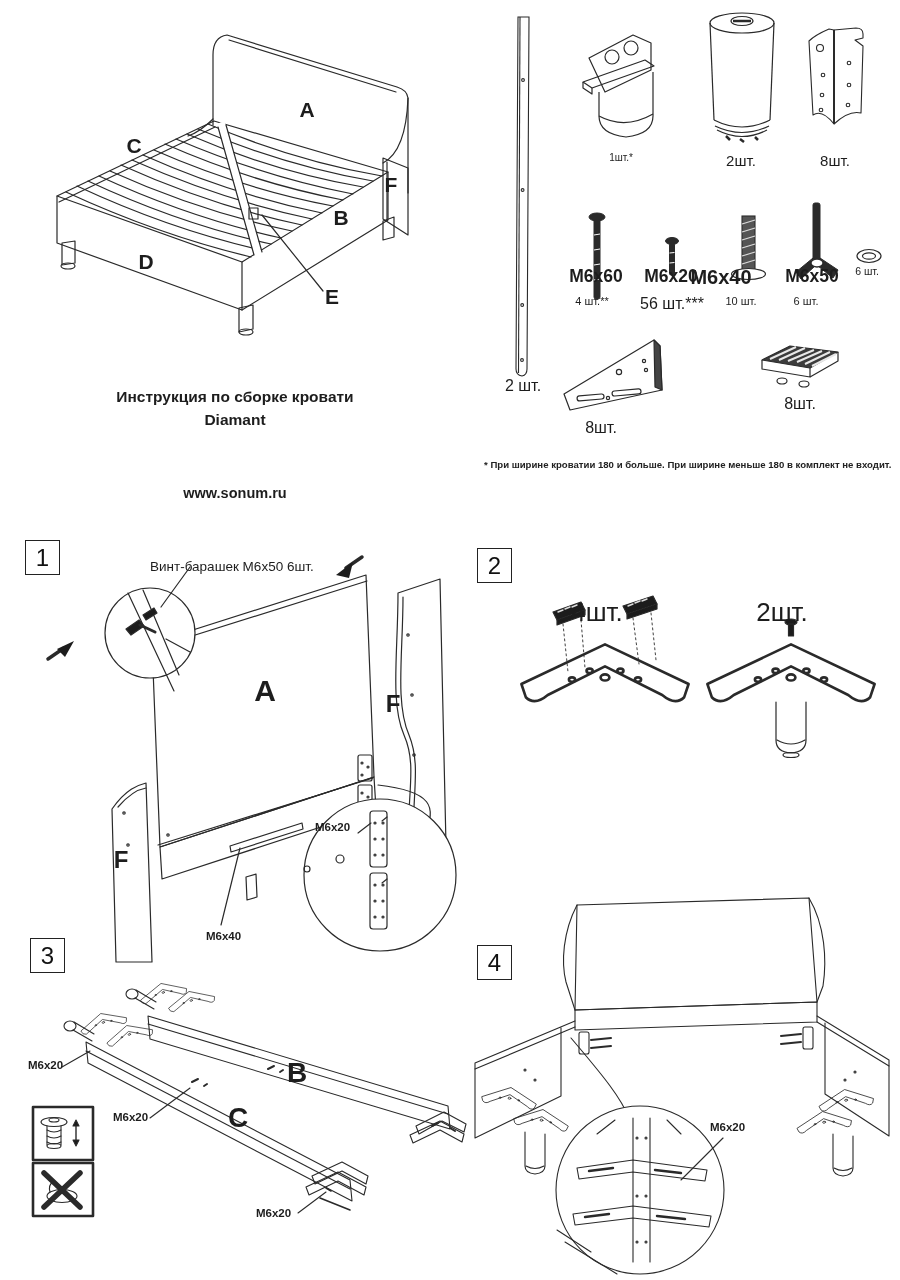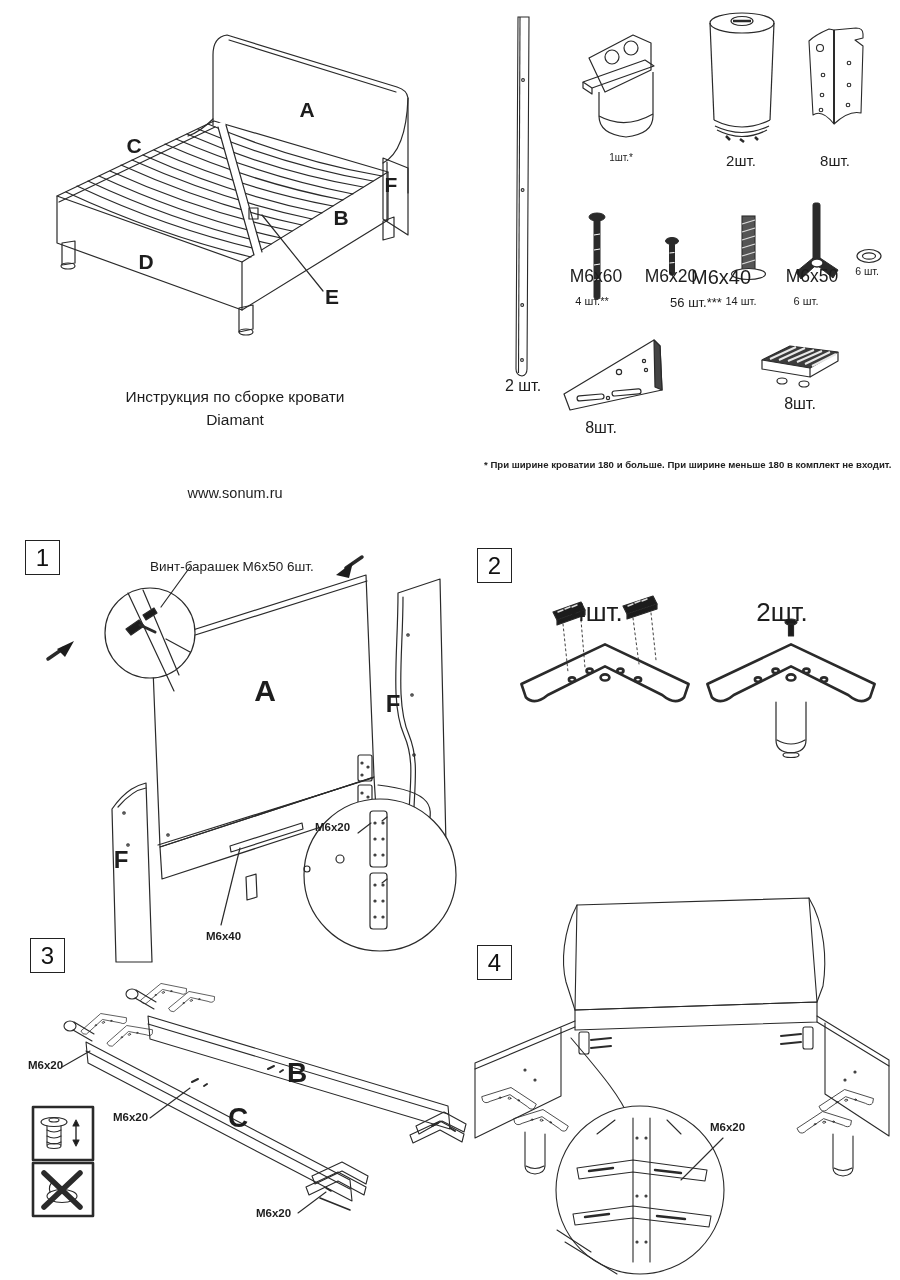--- a/index.html
+++ b/index.html
@@ -1,18 +1,18 @@
 <!DOCTYPE html>
 <html><head>
 <meta charset="utf-8">
 <style>
   html,body{margin:0;padding:0;background:#888;}
   .page{position:relative;width:900px;height:1280px;background:#ffffff;
         font-family:"Liberation Sans", sans-serif;color:#1d1d1d;overflow:hidden;margin:0 auto;}
-  .lbl{position:absolute;white-space:nowrap;color:#1d1d1d;}
+  .lbl{position:absolute;white-space:nowrap;color:#1d1d1d;font-weight:bold;}
   .c{text-align:center;}
   .b{font-weight:bold;}
   .m{font-weight:500;}
   .numbox{position:absolute;width:33px;height:33px;border:1.7px solid #222;
           display:flex;align-items:center;justify-content:center;font-size:24px;color:#111;background:#fff;}
   svg{position:absolute;overflow:visible;}
   .fn{position:absolute;left:484px;top:458px;font-size:9.6px;line-height:14.6px;font-weight:600;color:#222;}
 </style>
 </head>
 <body>
@@ -142,22 +142,22 @@
   </svg>
   <svg style="left:853px;top:246px" width="32" height="20" viewBox="0 0 32 20" fill="none" stroke="#2a2a2a" stroke-width="1.2">
     <ellipse cx="16" cy="10" rx="12" ry="6.5"></ellipse>
       <ellipse cx="16" cy="10" rx="6.5" ry="3.2"></ellipse>
   </svg>
   <div class="lbl c" style="left:556px;top:266px;width:80px;font-size:17.5px">М6x60</div>
   <div class="lbl c" style="left:631px;top:266px;width:80px;font-size:17.5px">М6x20</div>
   <div class="lbl c" style="left:681px;top:266px;width:80px;font-size:20px">М6x40</div>
   <div class="lbl c" style="left:772px;top:266px;width:80px;font-size:17.5px">М6x50</div>
   <div class="lbl c m" style="left:552px;top:295px;width:80px;font-size:11px">4 шт.**</div>
-  <div class="lbl c m" style="left:656px;top:295px;width:80px;font-size:13px">56 шт.***</div>
-  <div class="lbl c m" style="left:701px;top:295px;width:80px;font-size:11px">14 шт.</div>
+  <div class="lbl c m" style="left:632px;top:295px;width:80px;font-size:16px">56 шт.***</div>
+  <div class="lbl c m" style="left:701px;top:295px;width:80px;font-size:11px">10 шт.</div>
   <div class="lbl c m" style="left:766px;top:295px;width:80px;font-size:11px">6 шт.</div>
   <div class="lbl c m" style="left:837px;top:265px;width:60px;font-size:10.5px">6 шт.</div>
 
   <svg style="left:556px;top:332px" width="135" height="90" viewBox="0 0 135 90" fill="none" stroke="#2a2a2a" stroke-width="1.2" stroke-linejoin="round">
     <path d="M8,62 L98,8 L104,14 L106,58 L14,78 Z"></path>
     <path d="M98,8 L104,14 L106,58 L99,55 Z" fill="#444"></path>
     <rect x="21" y="63" width="27" height="5" rx="2.5" transform="rotate(-5 34 65)"></rect>
     <rect x="56" y="58" width="29" height="5" rx="2.5" transform="rotate(-5 70 60)"></rect>
     <circle cx="52" cy="66" r="1.6"></circle>
       <circle cx="63" cy="40" r="2.6"></circle>

